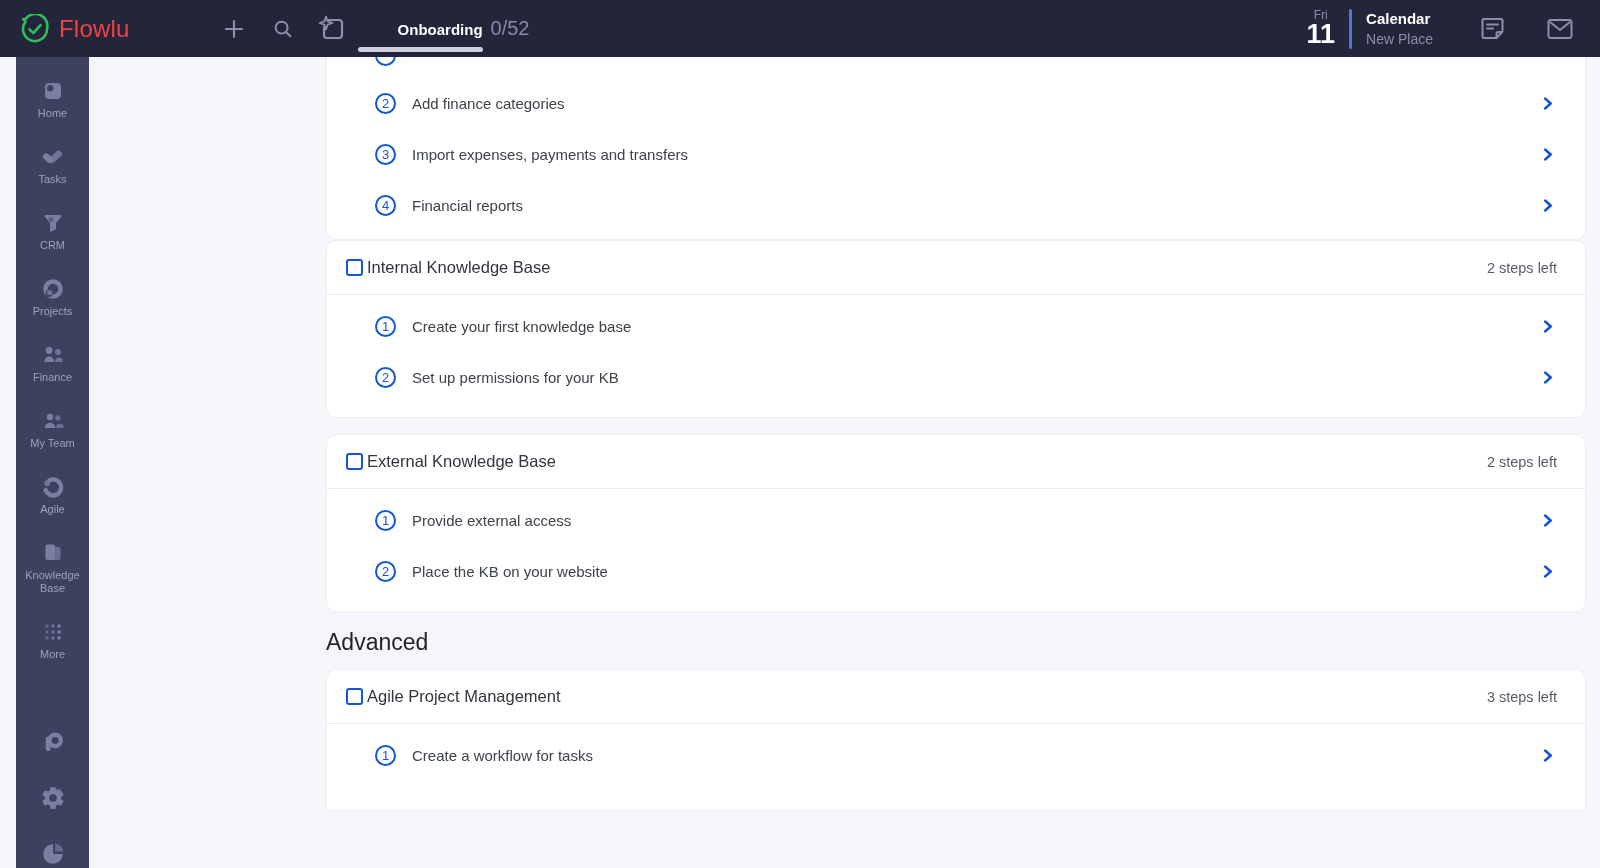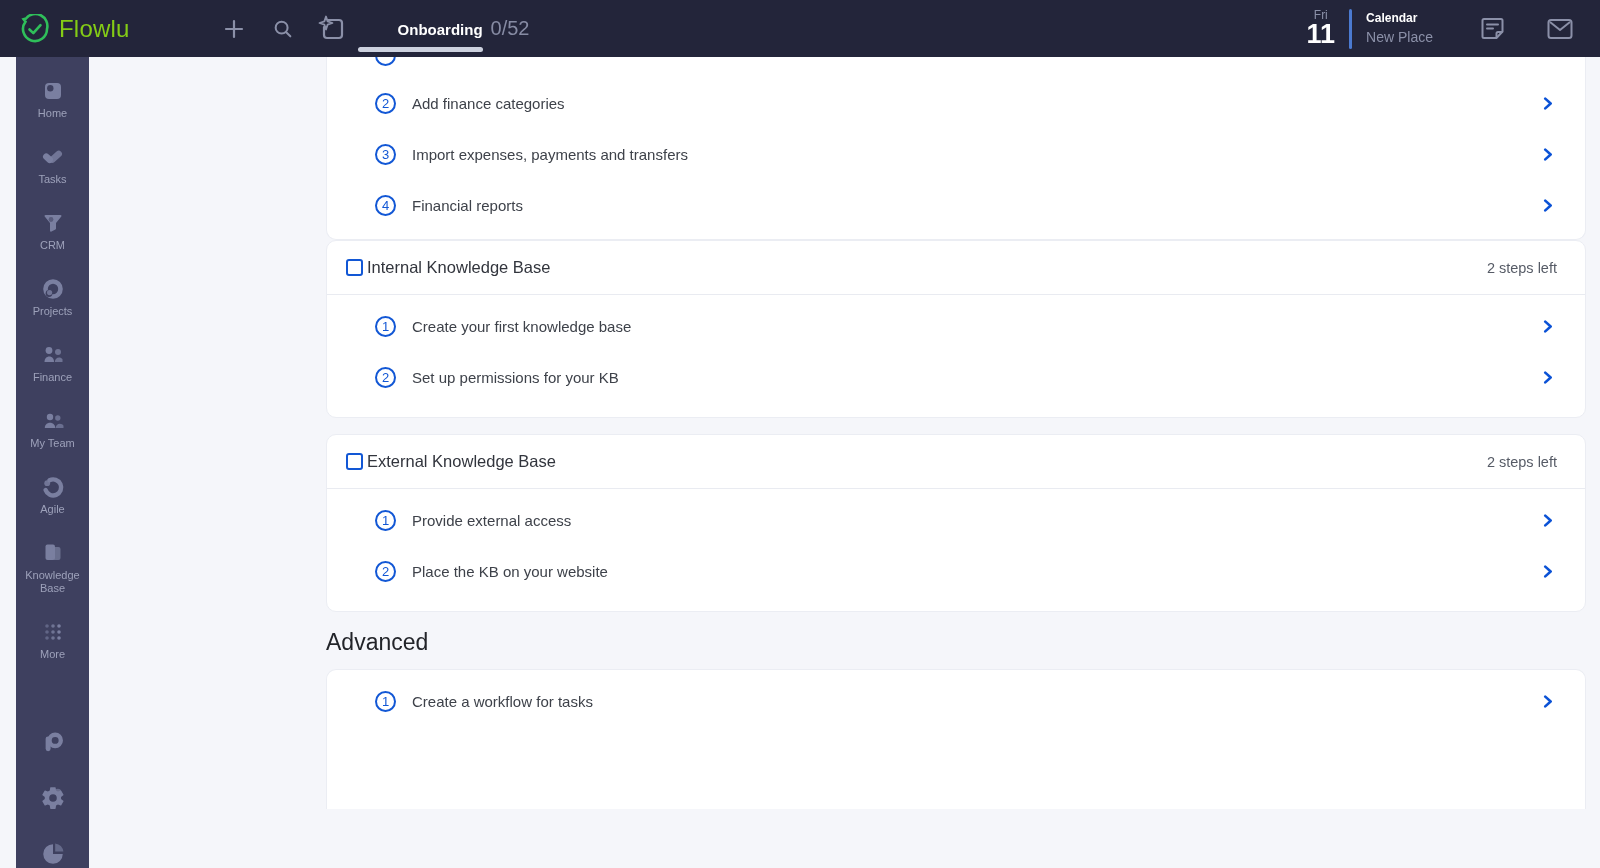--- a/index.html
+++ b/index.html
@@ -1,36 +1,36 @@
 <!DOCTYPE html>
 <html><head>
 <meta charset="utf-8">
 <style>
   * { margin:0; padding:0; box-sizing:border-box; }
   html,body { width:1600px; height:868px; overflow:hidden; font-family:"Liberation Sans", sans-serif; background:#f5f6fa; }
 
   
   .topbar { position:absolute; top:0; left:0; width:1600px; height:57px; background:#23253a; z-index:100; display:flex; align-items:center; }
   .brand { display:flex; align-items:center; margin-left:20px; }
-  .brand-name { color:#84cc16; font-size:24px; font-weight:500; margin-left:9px; letter-spacing:.2px; }
+  .brand-name { color:#ef4444; font-size:24px; font-weight:500; margin-left:9px; letter-spacing:.2px; }
   .top-icon-btn { background:none; border:none; cursor:pointer; display:flex; align-items:center; justify-content:center; color:#8b90a8; }
   .btn-plus { margin-left:92px; }
   .btn-search { margin-left:26px; }
   .onb-wrap { display:flex; align-items:center; margin-left:24px; position:relative;gap:40px; }
   .onb-texts { display:flex; align-items:baseline; margin-left:12px; }
   .onb-label { color:#ffffff; font-size:15px; font-weight:700; }
   .onb-count { color:#868ba3; font-size:20px; margin-left:8px; }
   .onb-track { position:absolute; left:40px; top:32px; width:125px; height:5px; border-radius:3px; background:#ccd1de; }
   .top-right { margin-left:auto; display:flex; align-items:center; margin-right:26px; }
   .date-block { text-align:center; line-height:1; margin-right:14px; }
   .date-weekday { color:#8b90a8; font-size:12px; display:block; margin-bottom:0; }
   .date-day { color:#ffffff; font-size:27px; font-weight:600; display:block; }
   .cal-divider { width:3px; height:40px; background:#4b7ad0; border-radius:2px; margin-right:14px; }
   .cal-block { line-height:1.2; margin-right:46px; }
-  .cal-title { color:#ffffff; font-size:12px; font-weight:700; display:block; margin-bottom:3px; }
+  .cal-title { color:#ffffff; font-size:15px; font-weight:700; display:block; margin-bottom:3px; }
   .cal-sub { color:#8b90a8; font-size:14px; display:block; }
   .btn-notes { margin-right:40px; }
 
   
   .sidebar { position:absolute; top:57px; left:16px; width:73px; height:811px; background:#3e405f; z-index:50; }
   .side-list { display:flex; flex-direction:column; align-items:center; padding-top:22px; }
   .side-item { display:flex; flex-direction:column; align-items:center; margin-bottom:25px; cursor:pointer; width:73px; }
   .side-item .lbl { margin-top:4px; font-size:11px; line-height:13px; color:#9da1ba; text-align:center; padding:0 4px; }
   .side-icon { width:24px; height:24px; color:#7a7fa0; }
   .side-bottom { position:absolute; bottom:1px; left:0; width:73px; display:flex; flex-direction:column; align-items:center; gap:30px; }
@@ -350,20 +350,25 @@
                 <path d="M3 1.5l5 4.5-5 4.5" fill="none" stroke="currentColor" stroke-width="2.4" stroke-linecap="round" stroke-linejoin="round"></path>
               </svg>
             </span>
         </div>
       </div>
     </section>
 
     <h2 class="section-title t-adv">Advanced</h2>
 
     <section class="card card-agile">
+      <div class="card-header">
+        <span class="checkbox"></span>
+        <span class="card-title">Agile Project Management</span>
+        <span class="card-status">3 steps left</span>
+      </div>
       <div class="steps">
         <div class="step-row">
           <span class="step-num">1</span>
           <span class="step-label">Create a workflow for tasks</span>
           <span class="chevron">
               <svg viewBox="0 0 12 12" width="13" height="13">
                 <path d="M3 1.5l5 4.5-5 4.5" fill="none" stroke="currentColor" stroke-width="2.4" stroke-linecap="round" stroke-linejoin="round"></path>
               </svg>
             </span>
         </div>

